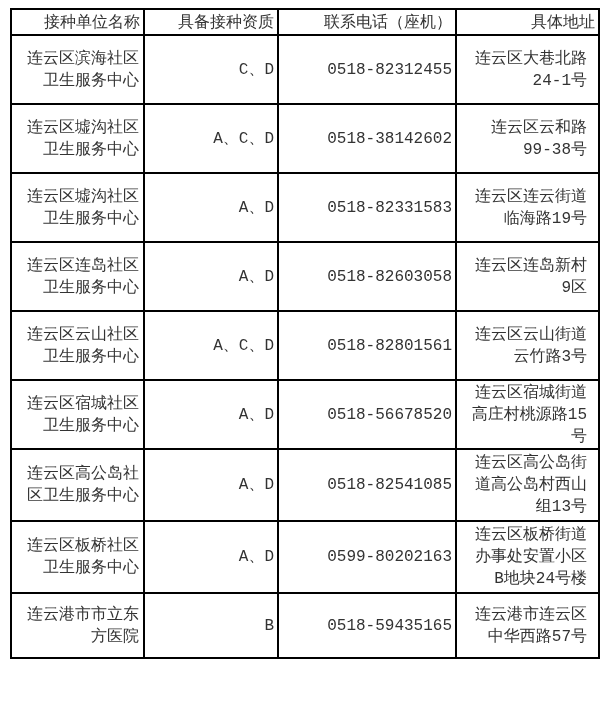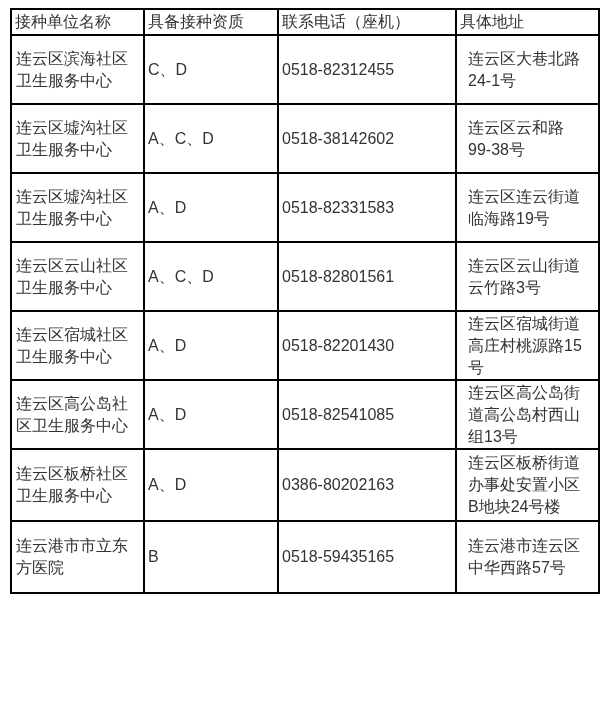--- a/index.html
+++ b/index.html
@@ -20,32 +20,32 @@
     width: 588px;
     margin: 8px 11px 8px 10px;
   }
   table.units col.c1 { width: 133px; }
   table.units col.c2 { width: 134px; }
   table.units col.c3 { width: 178px; }
   table.units col.c4 { width: 143px; }
   table.units th,
   table.units td {
     border: 2px solid #000000;
-    text-align: left;
+    text-align: right;
     vertical-align: middle;
     font-size: 16px;
     line-height: 22px;
     font-weight: 400;
     padding: 0 3px;
     overflow: hidden;
   }
   table.units td.name-cell { padding: 0 4px; }
   table.units td.addr-cell { padding: 0 11px; }
   thead tr { height: 26px; }
-  tbody tr { height: 69px; }
+  tbody tr { height: 69px; font-family: Liberation Mono, monospace; }
   tbody tr:nth-child(7),
   tbody tr:nth-child(8) { height: 72px; }
   tbody tr:nth-child(9) { height: 65px; }
   tbody tr:nth-child(10) { height: 65px; }
 </style>
 </head>
 <body>
 
 <table class="units">
   <colgroup>
@@ -77,46 +77,52 @@
     <td class="addr-cell">连云区云和路99-38号</td>
   </tr>
 
   <tr>
     <td class="name-cell">连云区墟沟社区卫生服务中心</td>
     <td class="qual-cell">A、D</td>
     <td class="phone-cell">0518-82331583</td>
     <td class="addr-cell">连云区连云街道临海路19号</td>
   </tr>
 
+  <tr>
+    <td class="name-cell">连云区连岛社区卫生服务中心</td>
+    <td class="qual-cell">A、D</td>
+    <td class="phone-cell">0518-82603058</td>
+    <td class="addr-cell">连云区连岛新村9区</td>
+  </tr>
 
   <tr>
     <td class="name-cell">连云区云山社区卫生服务中心</td>
     <td class="qual-cell">A、C、D</td>
     <td class="phone-cell">0518-82801561</td>
     <td class="addr-cell">连云区云山街道云竹路3号</td>
   </tr>
 
   <tr>
     <td class="name-cell">连云区宿城社区卫生服务中心</td>
     <td class="qual-cell">A、D</td>
-    <td class="phone-cell">0518-82201430</td>
+    <td class="phone-cell">0518-56678520</td>
     <td class="addr-cell">连云区宿城街道高庄村桃源路15号</td>
   </tr>
 
   <tr>
     <td class="name-cell">连云区高公岛社区卫生服务中心</td>
     <td class="qual-cell">A、D</td>
     <td class="phone-cell">0518-82541085</td>
     <td class="addr-cell">连云区高公岛街道高公岛村西山组13号</td>
   </tr>
 
   <tr>
     <td class="name-cell">连云区板桥社区卫生服务中心</td>
     <td class="qual-cell">A、D</td>
-    <td class="phone-cell">0386-80202163</td>
+    <td class="phone-cell">0599-80202163</td>
     <td class="addr-cell">连云区板桥街道办事处安置小区B地块24号楼</td>
   </tr>
 
   <tr>
     <td class="name-cell">连云港市市立东方医院</td>
     <td class="qual-cell">B</td>
     <td class="phone-cell">0518-59435165</td>
     <td class="addr-cell">连云港市连云区中华西路57号</td>
   </tr>
 

